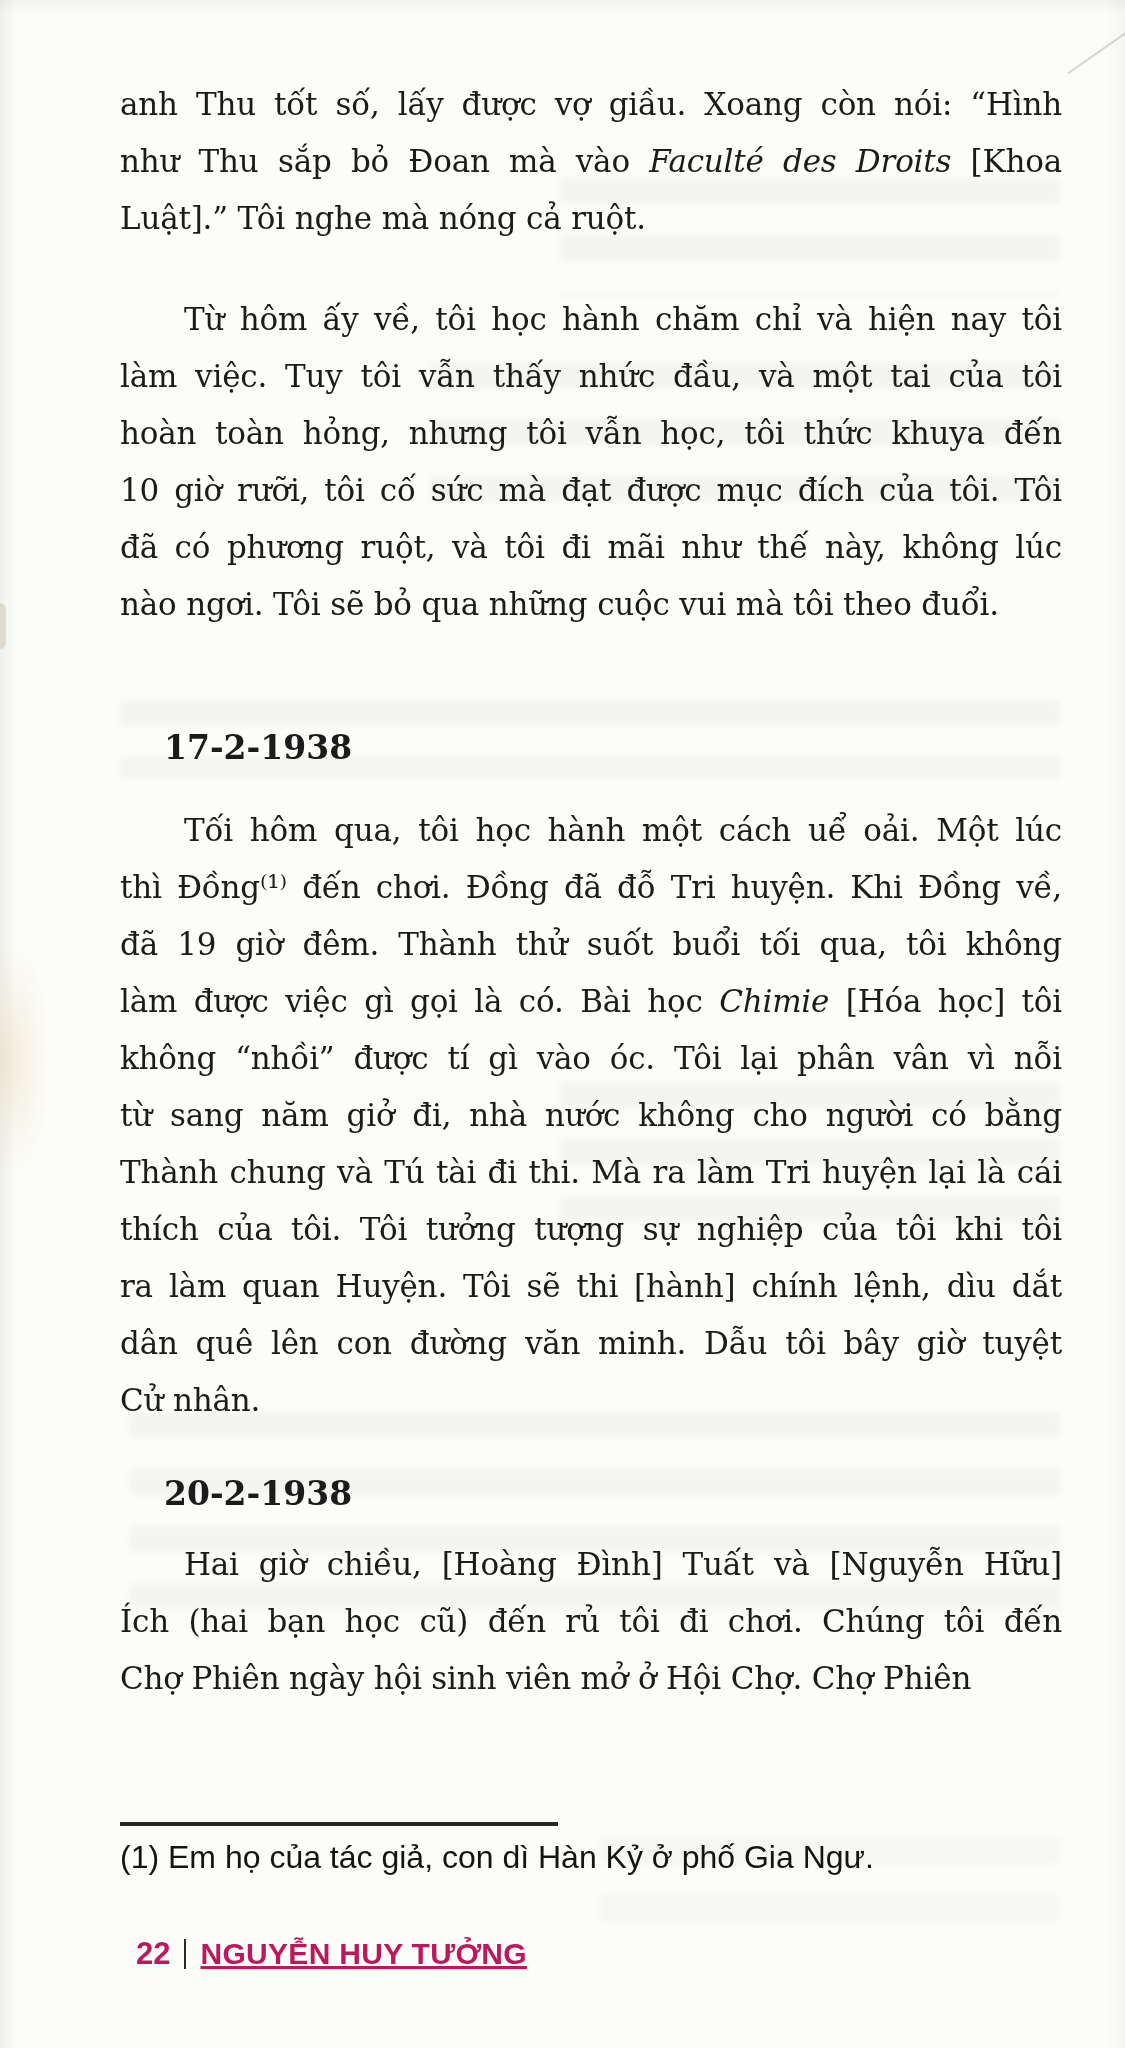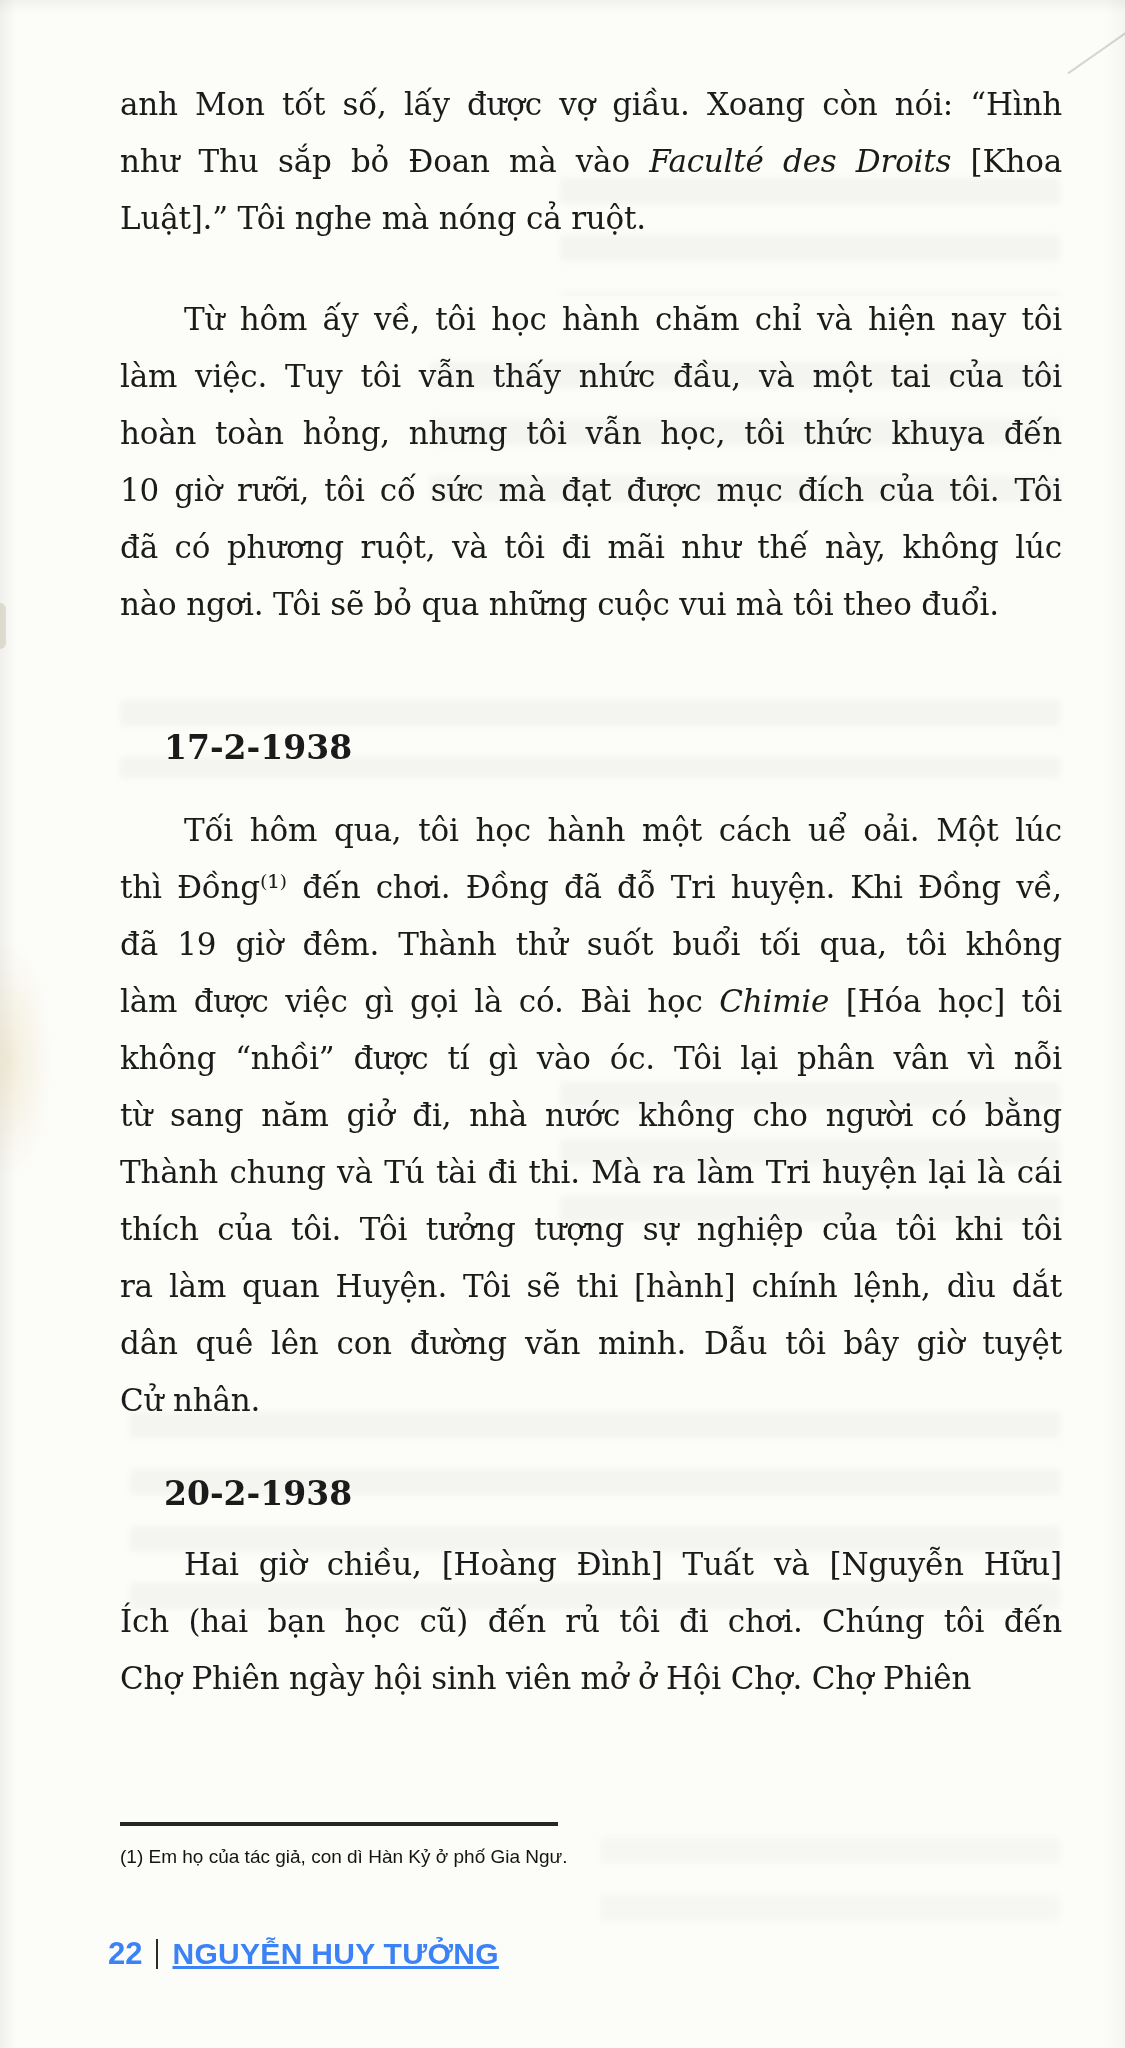--- a/index.html
+++ b/index.html
@@ -76,27 +76,27 @@
   #block-2 { margin-top:86px; margin-bottom:26px; }
   #block-4 { margin-top:36px; margin-bottom:14px; }
 
   .footnote-rule {
     position:absolute; left:120px; top:1822px;
     width:438px; height:4px; background:#262626; z-index:1;
   }
   .footnote {
     position:absolute; left:120px; top:1838px; width:940px;
     font-family:"Liberation Sans", sans-serif;
-    font-size:19px; line-height:38px; color:#141414; z-index:1;
+    font-size:32px; line-height:38px; color:#141414; z-index:1;
   }
   .footer {
-    position:absolute; left:108px; top:1936px;
+    position:absolute; left:136px; top:1936px;
     display:flex; align-items:center;
     font-family:"Liberation Sans", sans-serif;
-    color:#3b82f6; z-index:1;
+    color:#be185d; z-index:1;
   }
   .page-num { font-weight:700; font-size:31px; }
   .sep { width:2px; height:30px; background:#2a2a2a; margin:0 14px; }
   .author { font-size:30px; font-weight:700; letter-spacing:0.3px;text-decoration:underline; }
 </style>
 </head>
 <body>
 
 <div class="page">
   <div class="ghost g1"></div>
@@ -105,21 +105,21 @@
   <div class="ghost g4"></div>
   <div class="ghost g5"></div>
   <div class="ghost g6"></div>
 
   <div class="curl"></div>
   <div class="edge-mark"></div>
   <div class="stain"></div>
 
   <div class="text-block">
       <div class="para" id="block-0">
-        <div class="line jl"><span>anh Mon tốt số, lấy được vợ giầu. Xoang còn nói: “Hình</span></div>
+        <div class="line jl"><span>anh Thu tốt số, lấy được vợ giầu. Xoang còn nói: “Hình</span></div>
         <div class="line jl"><span>như Thu sắp bỏ Đoan mà vào </span><span class="it">Faculté des Droits</span><span> [Khoa</span></div>
         <div class="line"><span>Luật].” Tôi nghe mà nóng cả ruột.</span></div>
       </div>
       <div class="para" id="block-1">
         <div class="line jl indent"><span>Từ hôm ấy về, tôi học hành chăm chỉ và hiện nay tôi</span></div>
         <div class="line jl"><span>làm việc. Tuy tôi vẫn thấy nhức đầu, và một tai của tôi</span></div>
         <div class="line jl"><span>hoàn toàn hỏng, nhưng tôi vẫn học, tôi thức khuya đến</span></div>
         <div class="line jl"><span>10 giờ rưỡi, tôi cố sức mà đạt được mục đích của tôi. Tôi</span></div>
         <div class="line jl"><span>đã có phương ruột, và tôi đi mãi như thế này, không lúc</span></div>
         <div class="line"><span>nào ngơi. Tôi sẽ bỏ qua những cuộc vui mà tôi theo đuổi.</span></div>

